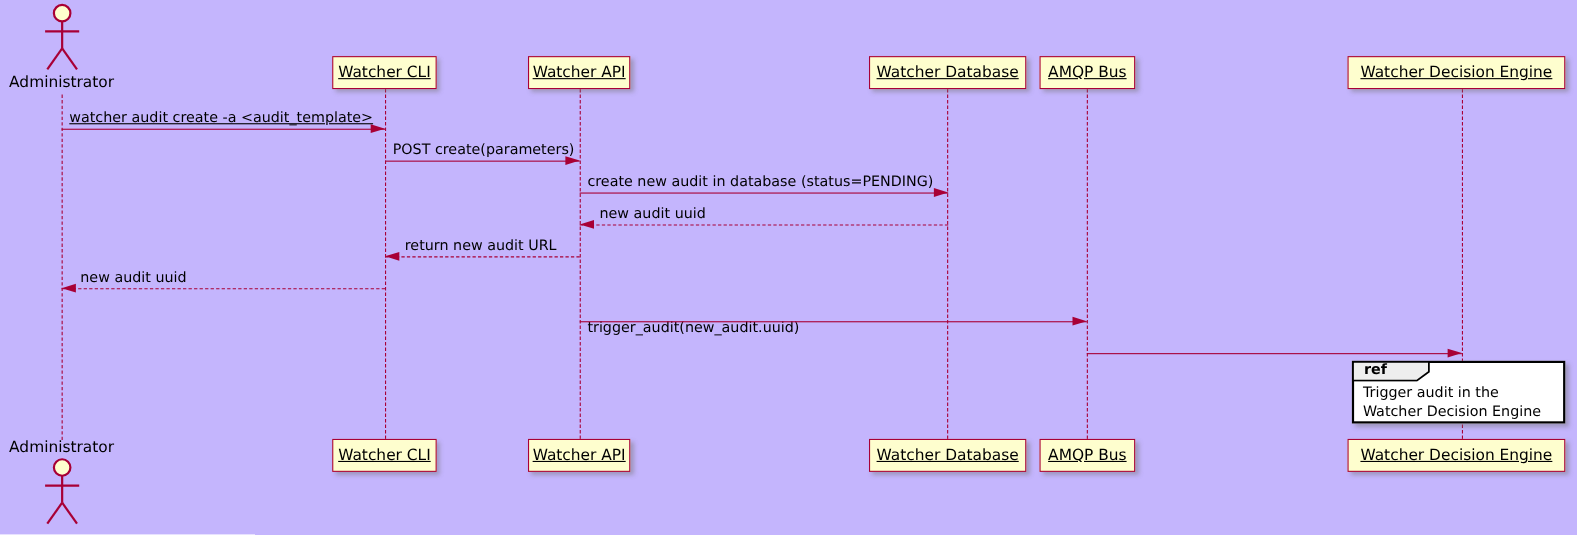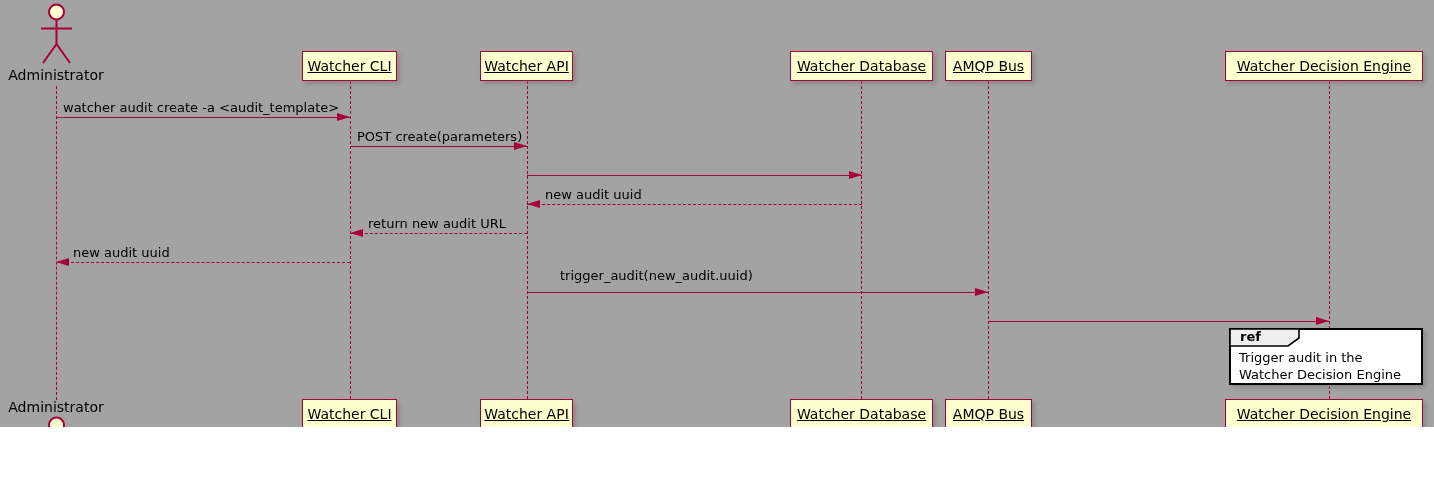--- a/index.html
+++ b/index.html
@@ -1,17 +1,17 @@
 <!DOCTYPE html>
 <html><head>
 <meta charset="utf-8">
 <style>
   html,body{margin:0;padding:0;background:#fff;}
   .diagram{
-    position:relative;width:1434px;height:427px;background:#a3a3a3;
+    position:relative;width:1434px;height:486px;background:#c4b5fd;
     font-family:"DejaVu Sans","Liberation Sans",sans-serif;color:#000;overflow:hidden;
   }
   .lifeline{position:absolute;width:0;border-left:1px dashed #A80036;}
   .pbox{
     position:absolute;height:30px;background:#FEFECE;border:1.5px solid #A80036;
     box-sizing:border-box;display:flex;align-items:center;justify-content:center;
     font-size:14px;white-space:nowrap;box-shadow:3px 3px 4px rgba(110,110,110,.45);text-decoration:underline;
   }
   .actor-label{position:absolute;font-size:14px;text-align:center;white-space:nowrap;}
   .actor-svg{position:absolute;}
@@ -63,44 +63,45 @@
   <div class="pbox" style="left:790px;top:51px;width:143px;">
       <span>Watcher Database</span>
     </div>
   <div class="pbox" style="left:945px;top:51px;width:87px;">
       <span>AMQP Bus</span>
     </div>
   <div class="pbox" style="left:1225px;top:51px;width:198px;">
       <span>Watcher Decision Engine</span>
     </div>
 
-  <div class="msg-label" style="left:63px;top:100px;">watcher audit create -a &lt;audit_template&gt;</div>
+  <div class="msg-label" style="left:63px;top:100px;text-decoration:underline;">watcher audit create -a &lt;audit_template&gt;</div>
   <div class="msg-line solid" style="left:56px;top:117px;width:294px;"></div>
   <div class="arrow-r" style="left:337px;top:113px;"></div>
 
   <div class="msg-label" style="left:357px;top:129px;">POST create(parameters)</div>
   <div class="msg-line solid" style="left:350px;top:146px;width:177px;"></div>
   <div class="arrow-r" style="left:514px;top:142px;"></div>
 
+  <div class="msg-label" style="left:534px;top:158px;">create new audit in database (status=PENDING)</div>
   <div class="msg-line solid" style="left:527px;top:175px;width:335px;"></div>
   <div class="arrow-r" style="left:849px;top:171px;"></div>
 
   <div class="msg-label" style="left:545px;top:187px;">new audit uuid</div>
   <div class="msg-line dashed" style="left:527px;top:204px;width:335px;"></div>
   <div class="arrow-l" style="left:527px;top:200px;"></div>
 
   <div class="msg-label" style="left:368px;top:216px;">return new audit URL</div>
   <div class="msg-line dashed" style="left:350px;top:233px;width:177px;"></div>
   <div class="arrow-l" style="left:350px;top:229px;"></div>
 
   <div class="msg-label" style="left:73px;top:245px;">new audit uuid</div>
   <div class="msg-line dashed" style="left:56px;top:262px;width:294px;"></div>
   <div class="arrow-l" style="left:56px;top:258px;"></div>
 
-  <div class="msg-label" style="left:534px;top:268px;margin-left:26px;">trigger_audit(new_audit.uuid)</div>
+  <div class="msg-label" style="left:534px;top:291px;">trigger_audit(new_audit.uuid)</div>
   <div class="msg-line solid" style="left:527px;top:292px;width:461px;"></div>
   <div class="arrow-r" style="left:975px;top:288px;"></div>
 
   <div class="msg-line solid" style="left:988px;top:321px;width:341px;"></div>
   <div class="arrow-r" style="left:1316px;top:317px;"></div>
 
   <div class="ref-box" style="left:1229px;top:328px;width:194px;height:57px;">
     <svg class="ref-tab" width="72" height="19" viewBox="0 0 72 19">
       <polygon points="1,1 70,1 70,10 59,18 1,18" fill="#EEEEEE" stroke="#000000" stroke-width="1.6"></polygon>
     </svg>

